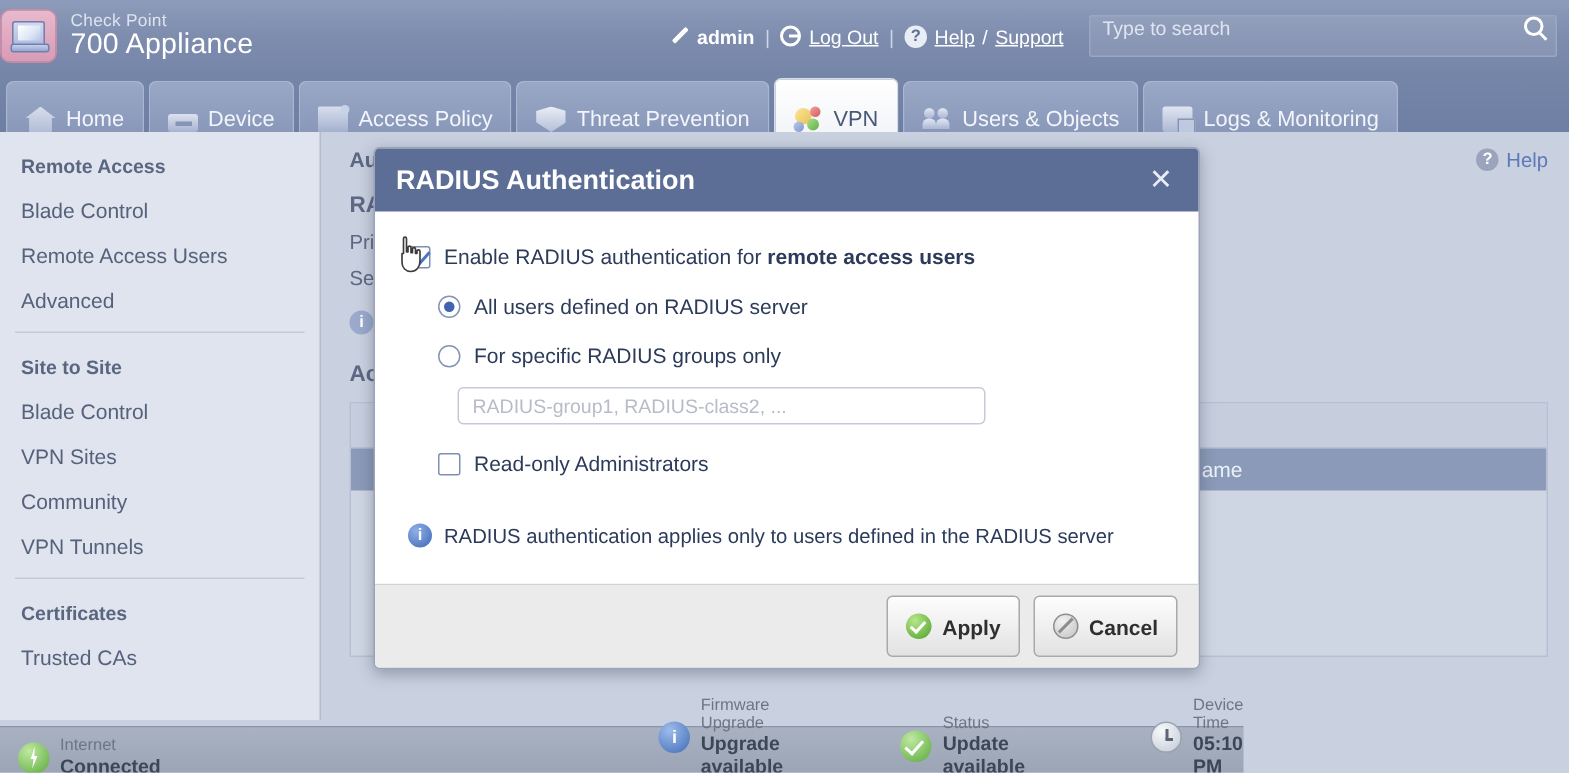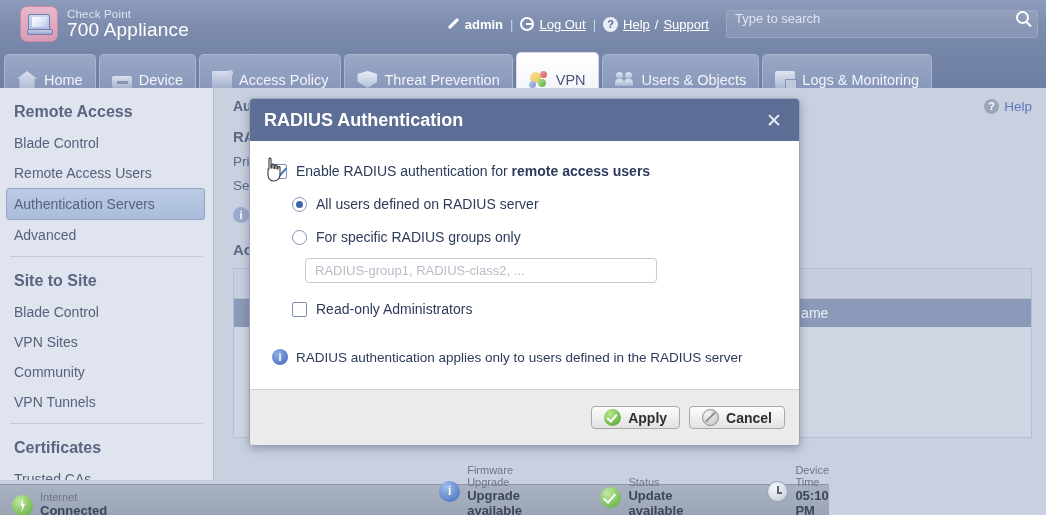--- a/index.html
+++ b/index.html
@@ -10,21 +10,21 @@
     background: #c9d1e0;
   }
   #app { position: relative; width: 1046px; height: 515px; }
 
   
   .topbar {
     position: absolute; left: 0; top: 0; width: 1046px; height: 48px;
     background: linear-gradient(to bottom, #8e9cbb 0%, #7e8dae 50%, #7686a9 100%);
     display: flex; align-items: center;
   }
-  .brand { display: flex; align-items: center; padding-left: 20px; }
+  .brand { display: flex; align-items: center; padding-left: 0; }
   .brand-logo {
     width: 38px; height: 36px; border-radius: 7px;
     background: linear-gradient(to bottom, #e8b9cc, #d99bb6);
     border: 1px solid #c98aa6;
     display: flex; align-items: center; justify-content: center;
     position: relative;
   }
   .brand-logo .mon {
     width: 22px; height: 17px; border-radius: 2px;
     background: linear-gradient(to bottom,#cfd9ef,#aebcdd);
@@ -122,21 +122,21 @@
   .ico-logs { background: linear-gradient(to bottom,#e7ecf6,#b0bcd6); border-radius:2px; opacity:.92;}
   .ico-logs:after{content:"";position:absolute;right:-2px;bottom:-1px;width:10px;height:8px;background:#c3cee4;border:1px solid #8795b6;}
 
   
   .sidebar {
     position:absolute; left:0; top:88px; width:214px; height:392px;
     background:#dfe4ee; border-right:1px solid #b4bccd;
     padding-top: 6px; overflow:hidden;
   }
   .side-group {
-    font-size:16px; font-weight:bold; color:#5a6580;
+    font-size:13px; font-weight:bold; color:#5a6580;
     padding: 9px 0 7px 14px;
   }
   .side-item {
     font-size:14px; color:#56627c; padding: 7px 0 7px 14px; cursor:pointer;
   }
   .side-item.selected {
     background: linear-gradient(to bottom,#bccbe4,#aabcda);
     border:1px solid #93a6c8; border-radius:3px;
     margin: 0 8px 0 6px; padding-left: 7px;
   }
@@ -225,21 +225,21 @@
     background: radial-gradient(circle at 35% 30%, #8fb0e8, #3f66b8);
     color:#fff;font-size:11px;font-weight:bold;text-align:center;line-height:16px;flex:none;
   }
   .note-txt { font-size:13.5px; color:#2c3b5a; }
   .modal-foot {
     height:56px; background:#ebebeb; border-top:1px solid #d3d3d3;
     border-radius: 0 0 3px 3px;
     display:flex; align-items:center; justify-content:flex-end; gap:9px; padding-right:14px;
   }
   .btn {
-    display:flex; align-items:center; gap:7px; height:23px; padding: 0 12px;
+    display:flex; align-items:center; gap:7px; height:41px; padding: 0 12px;
     background: linear-gradient(to bottom,#fdfdfd,#e2e2e2);
     border:1px solid #a9a9a9; border-radius:4px;
     font-size:14px; font-weight:bold; color:#2f2f2f; cursor:pointer;
   }
   .ok-ico {
     width:17px;height:17px;border-radius:50%;
     background: radial-gradient(circle at 35% 28%, #b7e88a, #4f9e2a);
     position:relative; flex:none;
   }
   .ok-ico:after{
@@ -359,21 +359,20 @@
     <div class="tab">
       <span class="tab-ico ico-logs"></span>
       <span>Logs &amp; Monitoring</span>
     </div>
   </div>
 
   <div class="sidebar">
     <div class="side-group">Remote Access</div>
     <div class="side-item">Blade Control</div>
     <div class="side-item">Remote Access Users</div>
-    <div class="side-item selected">Authentication Servers</div>
     <div class="side-item">Advanced</div>
     <div class="side-sep"></div>
     <div class="side-group">Site to Site</div>
     <div class="side-item">Blade Control</div>
     <div class="side-item">VPN Sites</div>
     <div class="side-item">Community</div>
     <div class="side-item">VPN Tunnels</div>
     <div class="side-sep"></div>
     <div class="side-group">Certificates</div>
     <div class="side-item">Trusted CAs</div>

